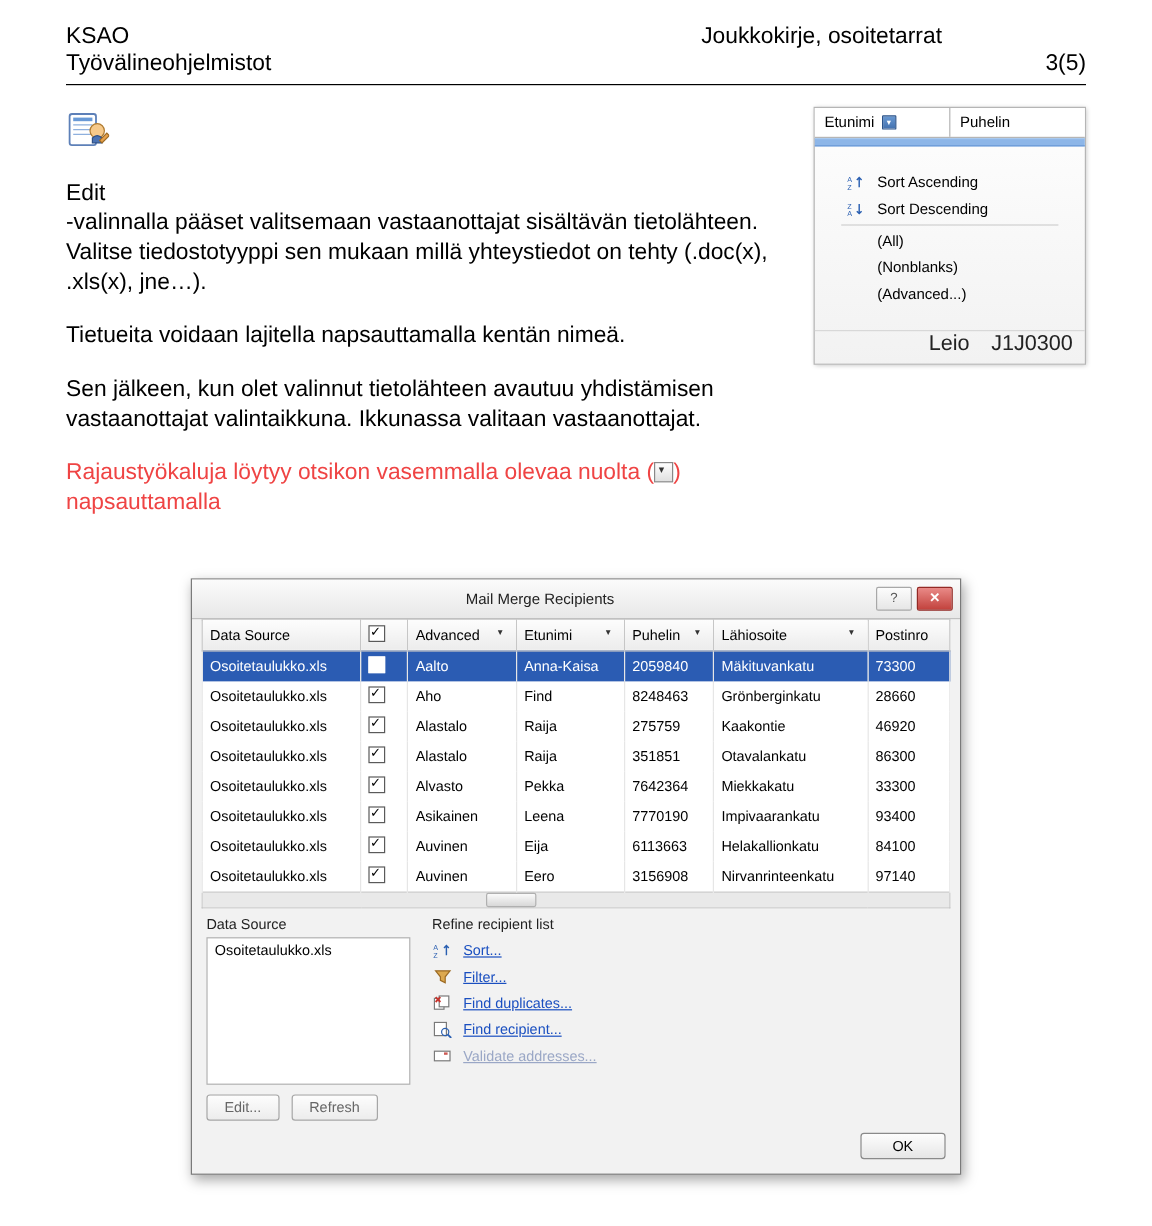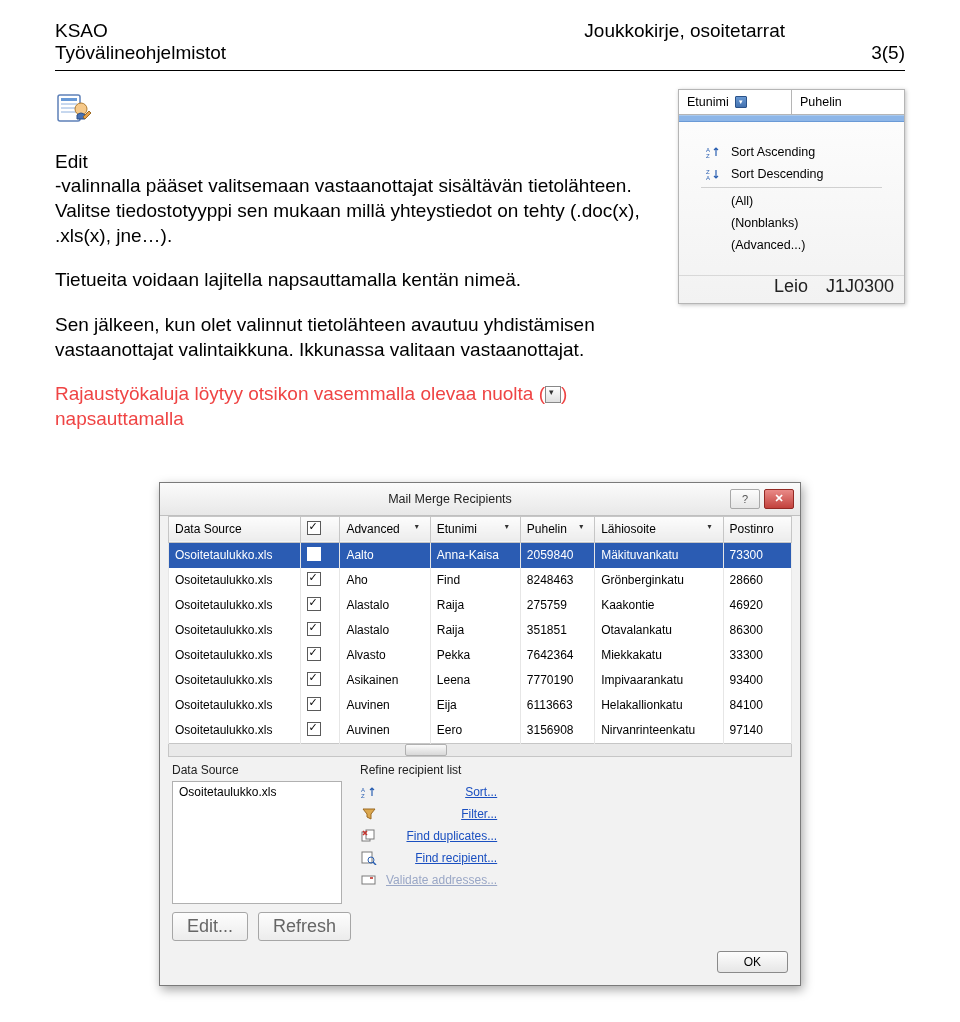--- a/index.html
+++ b/index.html
@@ -271,29 +271,28 @@
   .dialog .ds-btns {
     display:flex; gap:10px;
     margin-top:8px;
   }
   .dialog .btn {
     border:1px solid #a6a6a6;
     background:linear-gradient(#fdfdfd,#ececec);
     padding: 3px 14px;
     border-radius:3px;
     color:#666;
-    font-size:18px;
+    font-size:12px;
   }
   .dialog .refine ul {
     list-style:none; margin:0; padding:0;
   }
   .dialog .refine li {
     display:flex; align-items:center; gap:8px;
     padding: 3px 0;
-    justify-content: space-between;
   }
   .dialog .refine .ic {
     width:18px; height:16px;
     display:flex; align-items:center; justify-content:center;
   }
   .dialog .refine a {
     color:#1a4fc0; text-decoration: underline;
     font-size:12px;
   }
   .dialog .refine a.disabled { color:#9aa7c6; }

